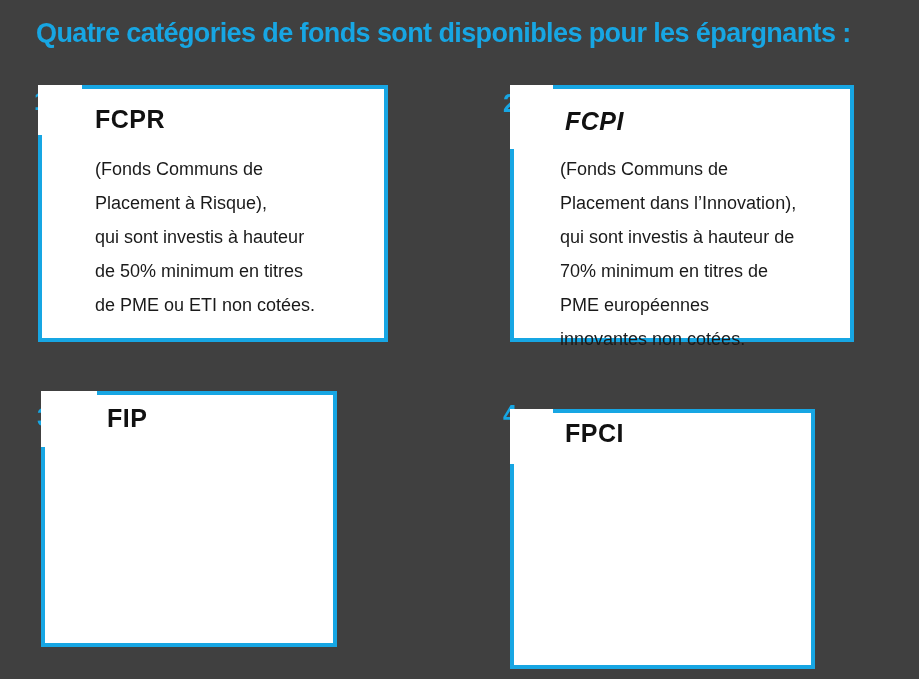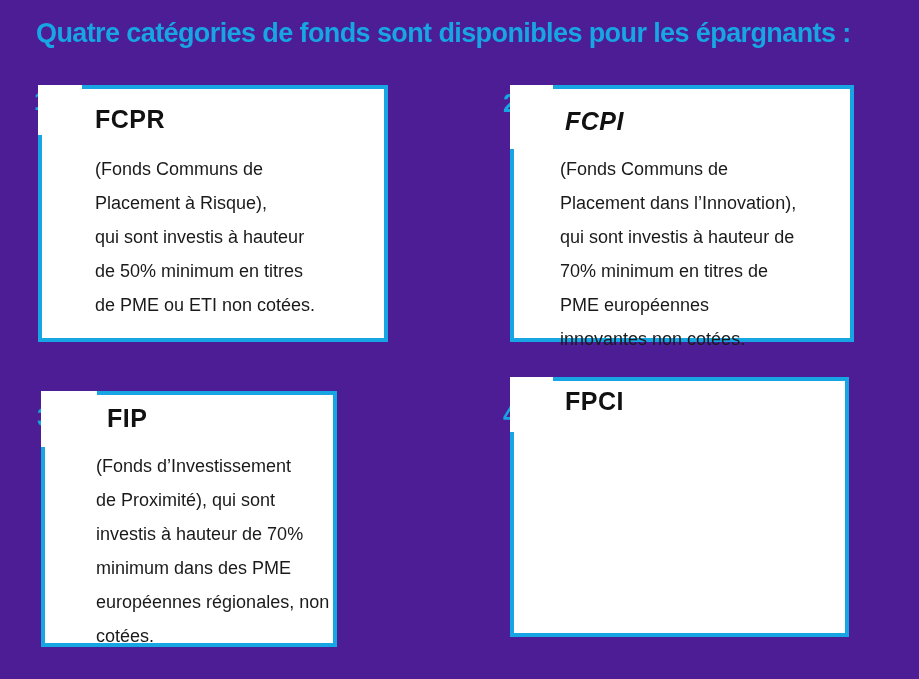--- a/index.html
+++ b/index.html
@@ -4,21 +4,21 @@
 <style>
   :root { --accent: #17a6e3; --ink: #1a1a1a; }
   * { margin: 0; padding: 0; box-sizing: border-box; }
   html, body { background: #ffffff; }
   body { font-family: "Liberation Sans", sans-serif; }
 
   .page {
     position: relative;
     width: 919px;
     height: 679px;
-    background: #4c1d95;
+    background: #404040;
     overflow: hidden;
   }
 
   .page-title {
     position: absolute;
     left: 36px;
     top: 18px;
     font-size: 27px;
     font-weight: bold;
     letter-spacing: -0.6px;
@@ -42,21 +42,21 @@
   #card-1 .edge-left { top: 50px; }
 
   #card-2 { left: 510px; top: 85px;  width: 344px; height: 257px; }
   #card-2 .edge-top  { left: 43px; }
   #card-2 .edge-left { top: 64px; }
 
   #card-3 { left: 41px;  top: 391px; width: 296px; height: 256px; }
   #card-3 .edge-top  { left: 56px; }
   #card-3 .edge-left { top: 56px; }
 
-  #card-4 { left: 510px; top: 377px; width: 339px; height: 260px; }
+  #card-4 { left: 510px; top: 409px; width: 305px; height: 260px; }
   #card-4 .edge-top  { left: 43px; }
   #card-4 .edge-left { top: 55px; }
 
   .card-number {
     position: absolute;
     font-size: 25px;
     font-weight: bold;
     color: var(--accent);
   }
   #num-1 { left: 34px;  top: 87px; }
@@ -126,26 +126,20 @@
 PME européennes
 innovantes non cotées.</div>
   </div>
 
   <div class="card" id="card-3">
     <div class="edge edge-top"></div>
     <div class="edge edge-left"></div>
     <div class="edge edge-right"></div>
     <div class="edge edge-bottom"></div>
     <div class="card-acronym">FIP</div>
-    <div class="card-desc">(Fonds d’Investissement
-de Proximité), qui sont
-investis à hauteur de 70%
-minimum dans des PME
-européennes régionales, non
-cotées.</div>
   </div>
 
   <div class="card" id="card-4">
     <div class="edge edge-top"></div>
     <div class="edge edge-left"></div>
     <div class="edge edge-right"></div>
     <div class="edge edge-bottom"></div>
     <div class="card-acronym">FPCI</div>
   </div>
 

